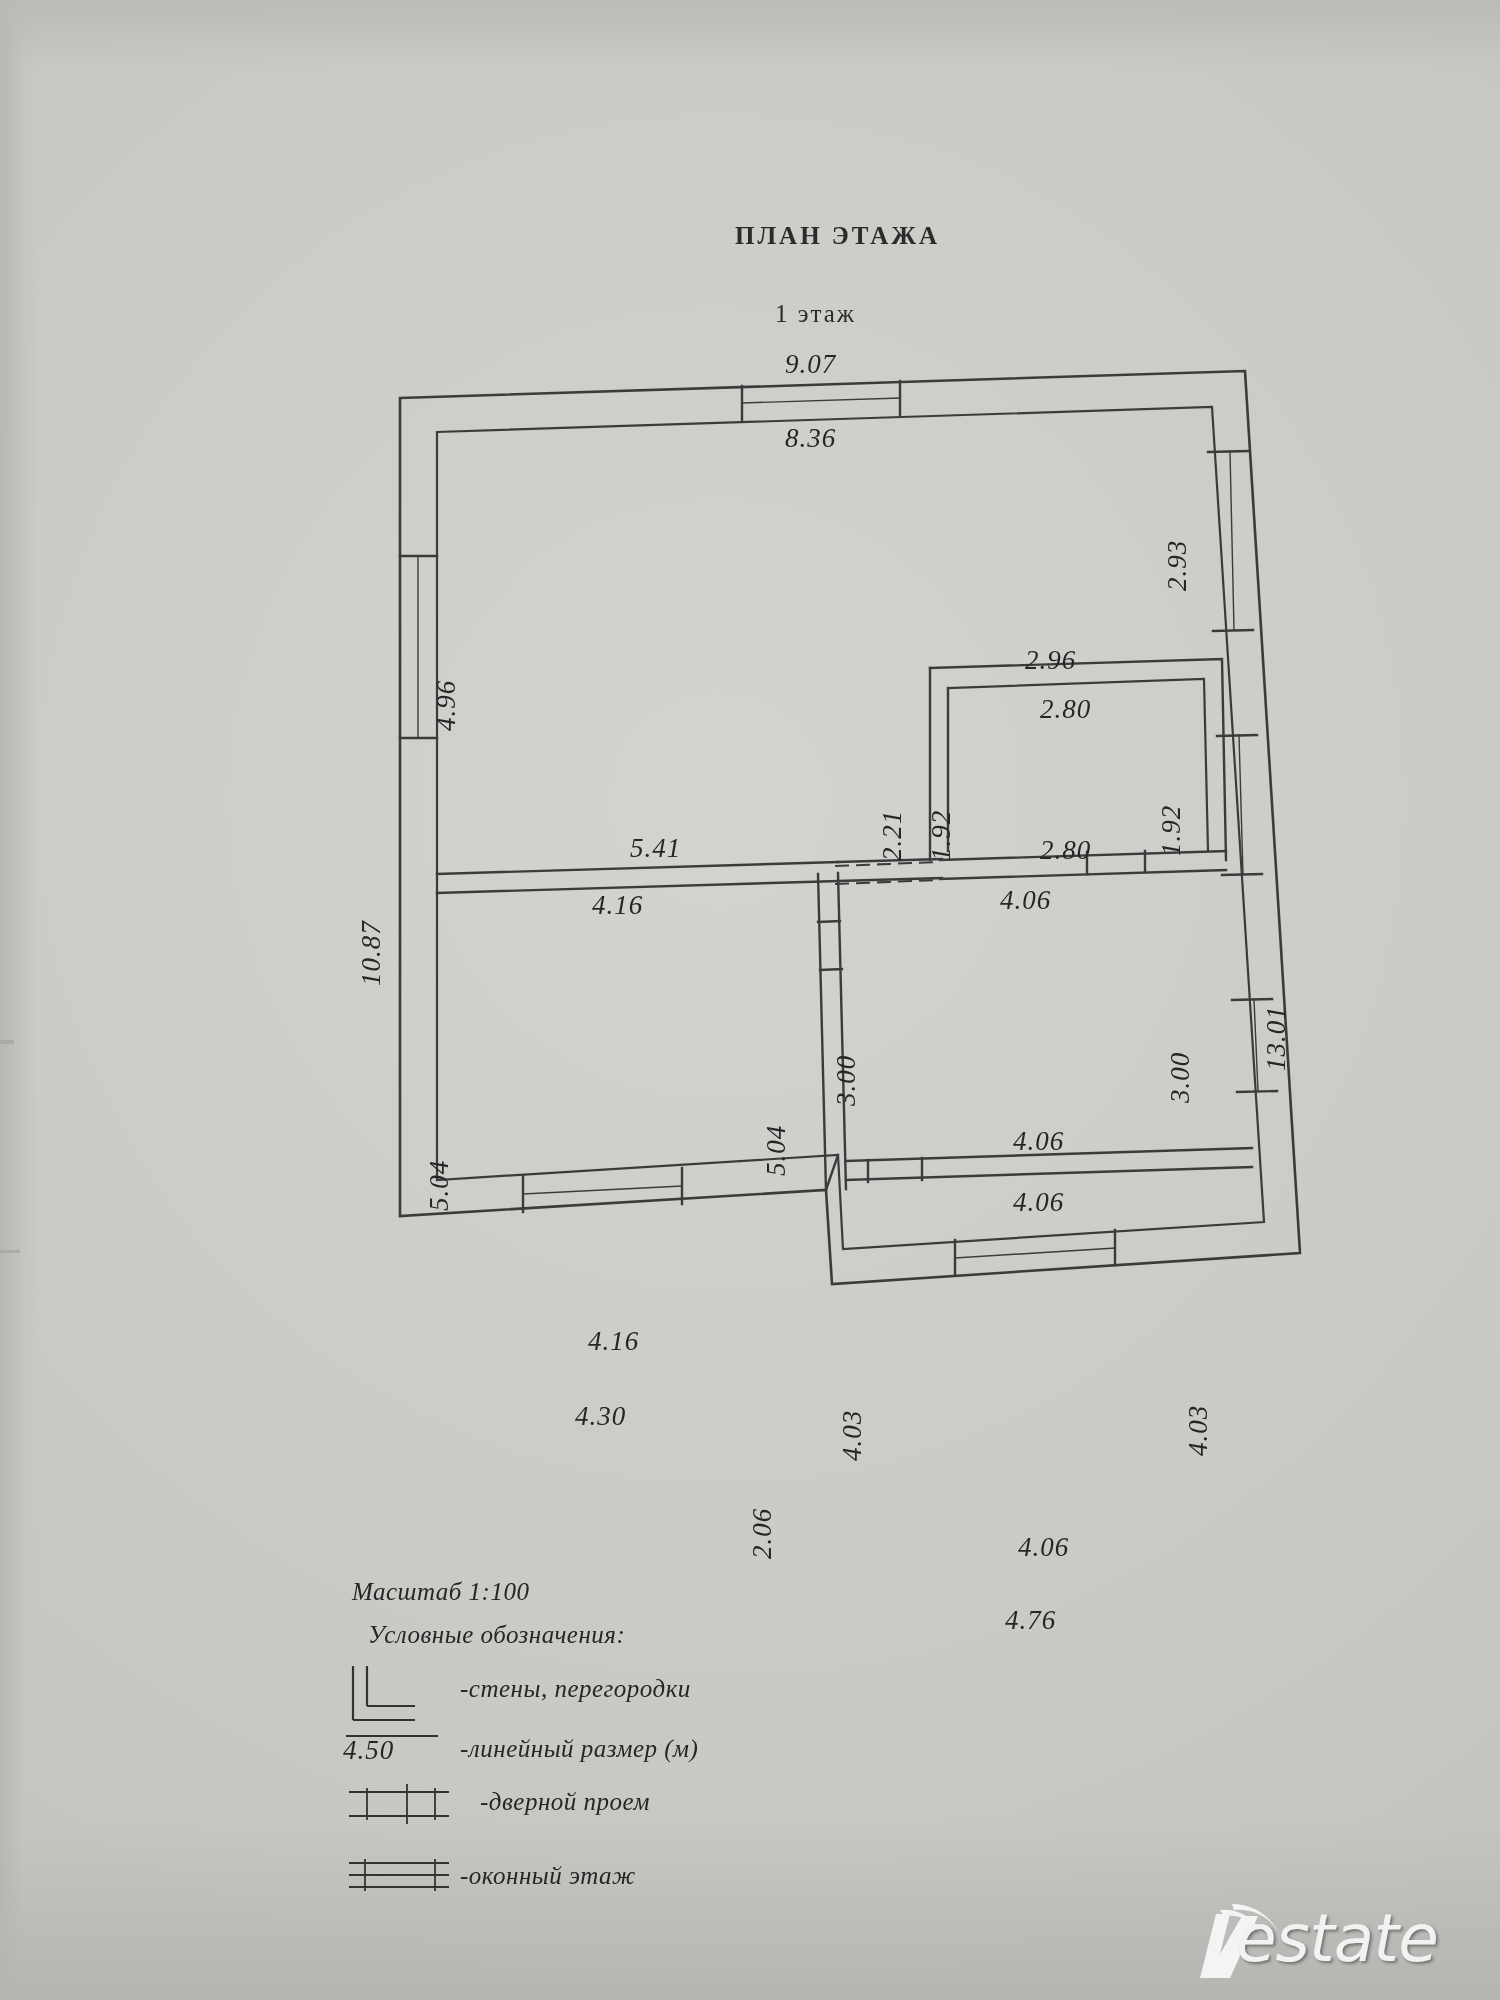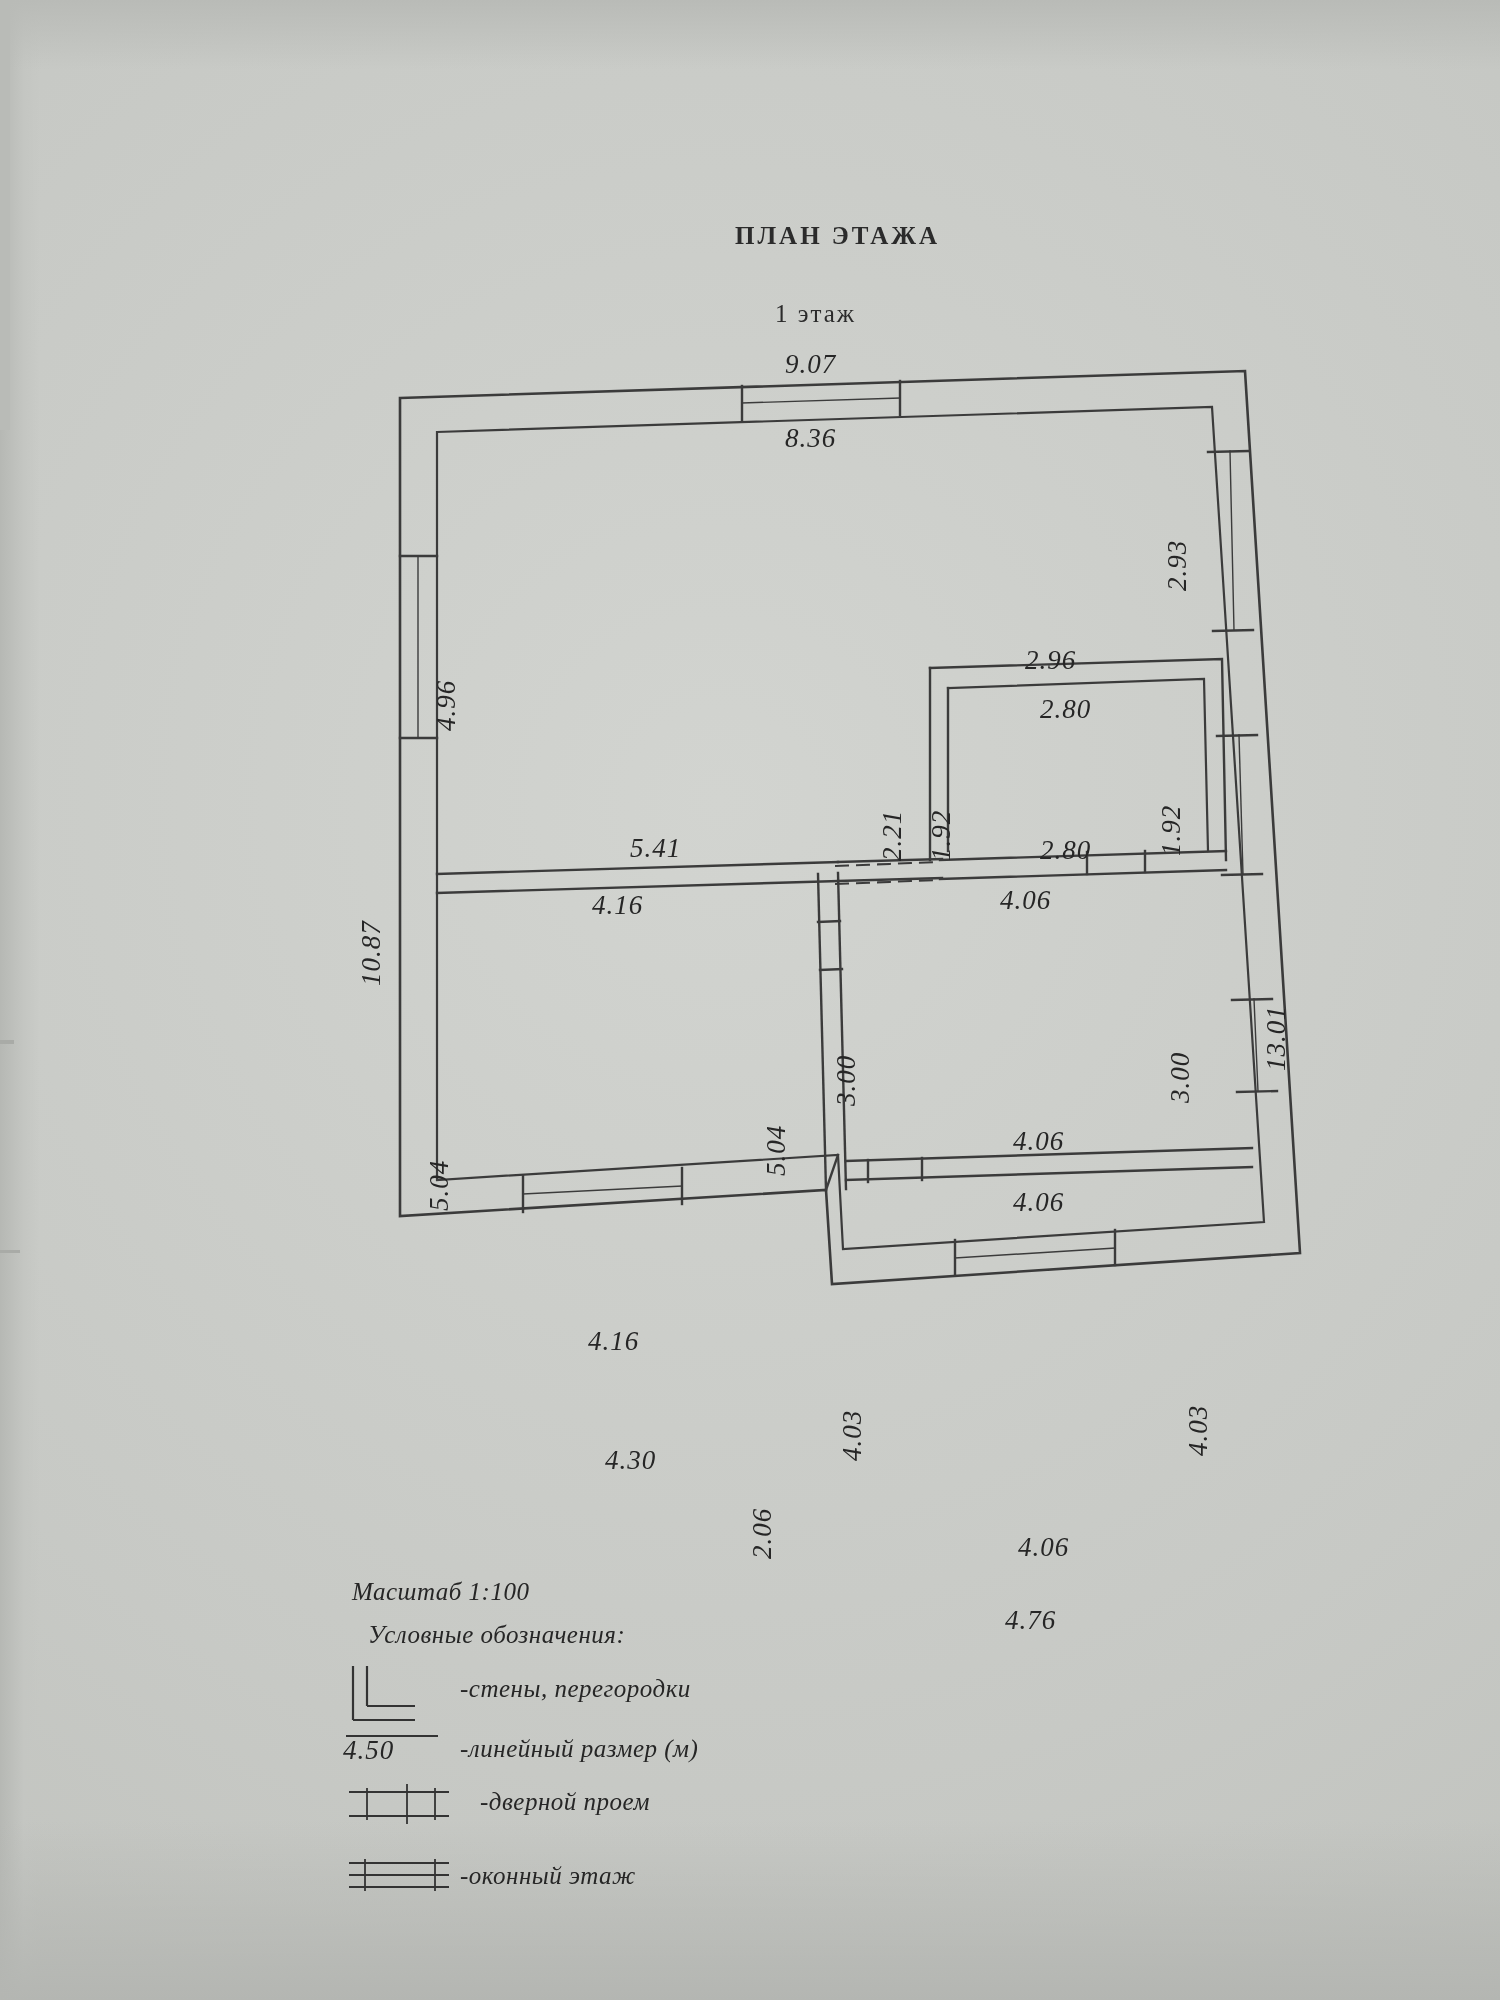--- a/index.html
+++ b/index.html
@@ -262,21 +262,21 @@
 
   <div class="txt dim dim-v" style="left:1292px; top:1040px;">13.01</div>
 
   <div class="txt dim" style="left:1013px; top:1126px;">4.06</div>
   <div class="txt dim" style="left:1013px; top:1187px;">4.06</div>
 
   <div class="txt dim dim-v" style="left:868px; top:1430px;">4.03</div>
   <div class="txt dim dim-v" style="left:1214px; top:1425px;">4.03</div>
 
   <div class="txt dim" style="left:588px; top:1326px;">4.16</div>
-  <div class="txt dim" style="left:605px; top:1401px;margin-top:44px;">4.30</div>
+  <div class="txt dim" style="left:575px; top:1401px;">4.30</div>
 
   <div class="txt dim dim-v" style="left:778px; top:1528px;">2.06</div>
 
   <div class="txt dim" style="left:1018px; top:1532px;">4.06</div>
   <div class="txt dim" style="left:1005px; top:1605px;">4.76</div>
 
   <div class="txt legend-txt legend-italic" style="left:352px; top:1578px;">Масштаб 1:100</div>
   <div class="txt legend-txt legend-italic" style="left:352px; top:1621px;margin-left:16px;">Условные обозначения:</div>
 
   <svg width="120" height="70" style="position:absolute; left:345px; top:1662px;">
@@ -312,14 +312,24 @@
     <g stroke="#333" fill="none" stroke-width="1.8">
       <line x1="4" y1="8" x2="104" y2="8"></line>
       <line x1="4" y1="32" x2="104" y2="32"></line>
       <line x1="4" y1="20" x2="104" y2="20"></line>
       <line x1="20" y1="4" x2="20" y2="36"></line>
       <line x1="90" y1="4" x2="90" y2="36"></line>
     </g>
   </svg>
   <div class="txt legend-txt legend-italic" style="left:460px; top:1862px;">-оконный этаж</div>
 
+  <div id="watermark">
+    <svg width="110" height="86" style="position:absolute; left:0; top:0;">
+      <g fill="#f4f4f4" stroke="none">
+        <path d="M10,80 L26,16 L40,16 L30,56 L52,18 L68,18 L40,80 Z" style="filter:none"></path>
+        <path d="M30,12 C52,10 70,24 74,44 C70,26 54,16 34,18 Z"></path>
+        <path d="M42,6 C68,6 88,24 92,46 C88,24 68,10 44,12 Z"></path>
+      </g>
+    </svg>
+    <div class="wm-text">estate</div>
+  </div>
 
 </div>
 
 </body></html>

